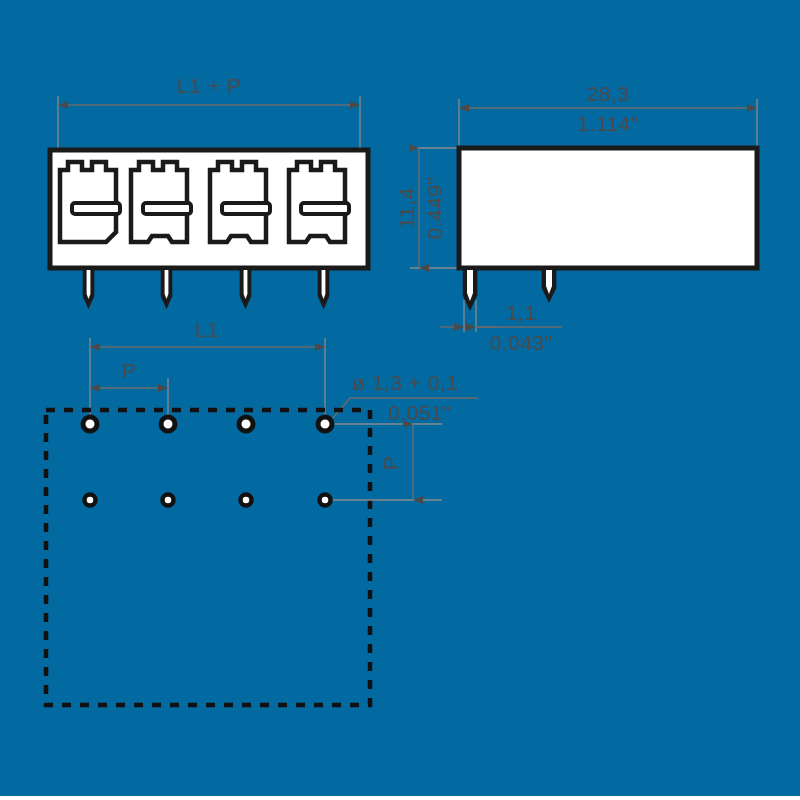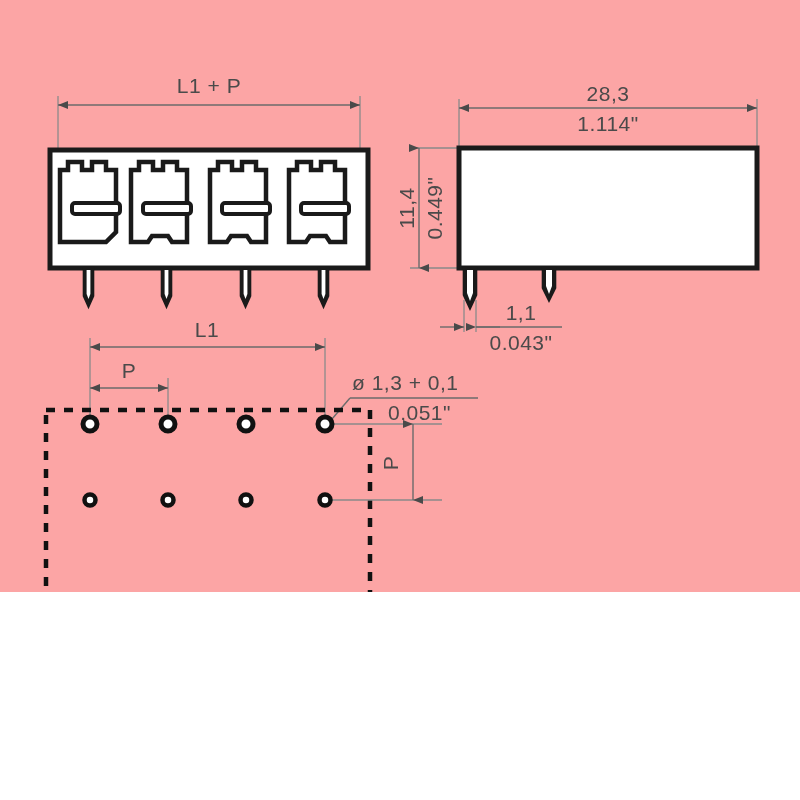--- a/index.html
+++ b/index.html
@@ -6,22 +6,22 @@
     margin: 0;
     padding: 0;
     background: #ffffff;
   }
   body {
     font-family: "Liberation Sans", sans-serif;
   }
   #drawing-root {
     position: relative;
     width: 800px;
-    height: 592px;
-    background: #fca5a5;
+    height: 796px;
+    background: #0369a1;
     overflow: hidden;
   }
   svg.drawing-canvas {
     display: block;
     width: 800px;
     height: 800px;
   }
   .dim-text {
     font-family: "Liberation Sans", sans-serif;
     font-size: 21px;

